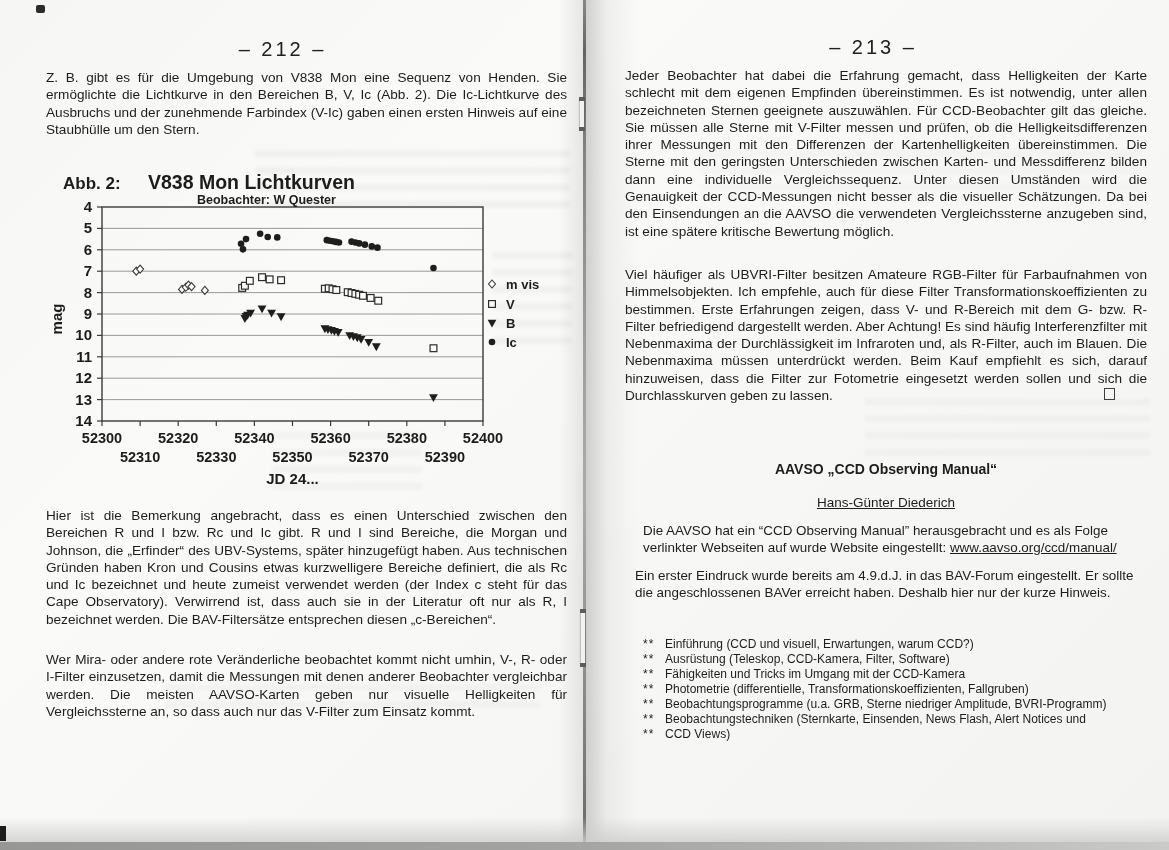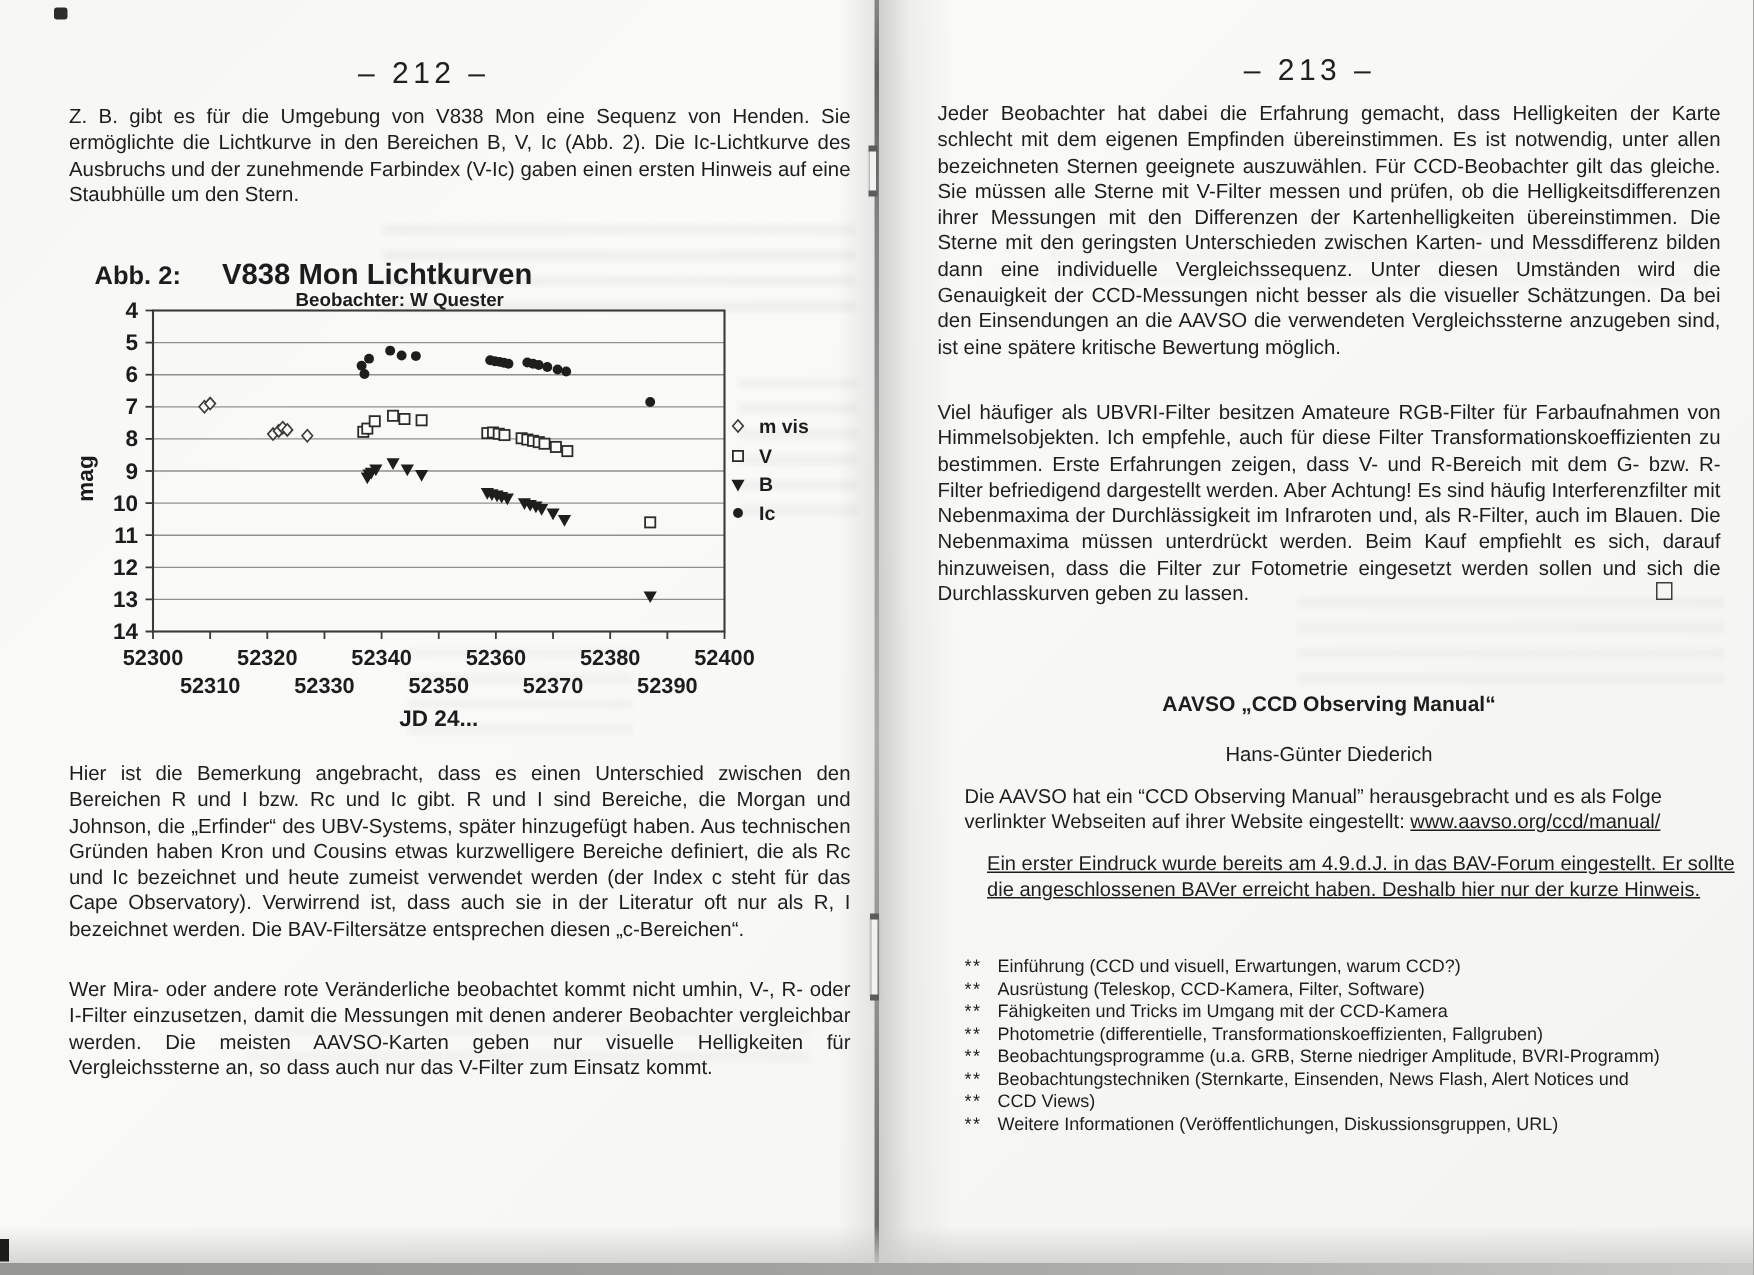--- a/index.html
+++ b/index.html
@@ -196,36 +196,35 @@
     <div class="page-header" style="left:25px;top:36px;width:530px;">– 213 –</div>
 
     <p class="body just rp" style="left:42px;top:67px;width:522px;">Jeder Beobachter hat dabei die Erfahrung gemacht, dass Helligkeiten der Karte schlecht mit dem eigenen Empfinden übereinstimmen. Es ist notwendig, unter allen bezeichneten Sternen geeignete auszuwählen. Für CCD-Beobachter gilt das gleiche. Sie müssen alle Sterne mit V-Filter messen und prüfen, ob die Helligkeitsdifferenzen ihrer Messungen mit den Differenzen der Kartenhelligkeiten übereinstimmen. Die Sterne mit den geringsten Unterschieden zwischen Karten- und Messdifferenz bilden dann eine individuelle Vergleichssequenz. Unter diesen Umständen wird die Genauigkeit der CCD-Messungen nicht besser als die visueller Schätzungen. Da bei den Einsendungen an die AAVSO die verwendeten Vergleichssterne anzugeben sind, ist eine spätere kritische Bewertung möglich.</p>
 
     <p class="body just rp" style="left:42px;top:266px;width:522px;">Viel häufiger als UBVRI-Filter besitzen Amateure RGB-Filter für Farbaufnahmen von Himmelsobjekten. Ich empfehle, auch für diese Filter Transformationskoeffizienten zu bestimmen. Erste Erfahrungen zeigen, dass V- und R-Bereich mit dem G- bzw. R-Filter befriedigend dargestellt werden. Aber Achtung! Es sind häufig Interferenzfilter mit Nebenmaxima der Durchlässigkeit im Infraroten und, als R-Filter, auch im Blauen. Die Nebenmaxima müssen unterdrückt werden. Beim Kauf empfiehlt es sich, darauf hinzuweisen, dass die Filter zur Fotometrie eingesetzt werden sollen und sich die Durchlasskurven geben zu lassen.</p>
 
     <div class="end-box" style="left:521px;top:388px;"></div>
 
     <div class="sec-title" style="left:42px;top:461px;width:522px;">AAVSO „CCD Observing Manual“</div>
 
-    <div class="sec-author" style="left:42px;top:495px;width:522px;">Hans-Günter Diederich</div>
-
-    <p class="sec-p" style="left:60px;top:523px;width:505px;"><span>Die AAVSO hat ein “CCD Observing Manual” herausgebracht und es als Folge verlinkter Webseiten auf ihrer Website eingestellt: </span><span class="link">www.aavso.org/ccd/manual/</span></p>
-
-    <p class="sec-p" style="left:75px;top:568px;width:505px;text-decoration:underline;">Ein erster Eindruck wurde bereits am 4.9.d.J. in das BAV-Forum eingestellt. Er sollte die angeschlossenen BAVer erreicht haben. Deshalb hier nur der kurze Hinweis.</p>
+    <div class="sec-author" style="left:42px;top:495px;width:522px;text-decoration:underline;">Hans-Günter Diederich</div>
+
+    <p class="sec-p" style="left:60px;top:523px;width:505px;"><span>Die AAVSO hat ein “CCD Observing Manual” herausgebracht und es als Folge verlinkter Webseiten auf wurde Website eingestellt: </span><span class="link">www.aavso.org/ccd/manual/</span></p>
+
+    <p class="sec-p" style="left:52px;top:568px;width:505px;">Ein erster Eindruck wurde bereits am 4.9.d.J. in das BAV-Forum eingestellt. Er sollte die angeschlossenen BAVer erreicht haben. Deshalb hier nur der kurze Hinweis.</p>
 
 
     <div class="list-wrap" style="left:60px;top:637px;width:512px;">
         <div class="list-line"><span class="list-marker">**</span><span>Einführung (CCD und visuell, Erwartungen, warum CCD?)</span></div>
         <div class="list-line"><span class="list-marker">**</span><span>Ausrüstung (Teleskop, CCD-Kamera, Filter, Software)</span></div>
         <div class="list-line"><span class="list-marker">**</span><span>Fähigkeiten und Tricks im Umgang mit der CCD-Kamera</span></div>
         <div class="list-line"><span class="list-marker">**</span><span>Photometrie (differentielle, Transformationskoeffizienten, Fallgruben)</span></div>
         <div class="list-line"><span class="list-marker">**</span><span>Beobachtungsprogramme (u.a. GRB, Sterne niedriger Amplitude, BVRI-Programm)</span></div>
         <div class="list-line"><span class="list-marker">**</span><span>Beobachtungstechniken (Sternkarte, Einsenden, News Flash, Alert Notices und</span></div>
         <div class="list-line"><span class="list-marker">**</span><span>CCD Views)</span></div>
-        <div class="list-line"><span class="list-marker">**</span><span>Weitere Informationen (Veröffentlichungen, Diskussionsgruppen, URL)</span></div>
       </div>
   </div>
 
   <div class="smudge" style="left:255px;top:150px;width:315px;height:58px;opacity:.45;"></div>
   <div class="smudge" style="left:492px;top:252px;width:80px;height:96px;opacity:.4;"></div>
   <div class="smudge" style="left:272px;top:432px;width:150px;height:60px;opacity:.35;"></div>
   <div class="smudge" style="left:165px;top:684px;width:375px;height:28px;opacity:.3;"></div>
   <div class="smudge" style="left:865px;top:398px;width:285px;height:66px;opacity:.32;"></div>
   <div class="smudge" style="left:700px;top:150px;width:440px;height:40px;opacity:.2;"></div>
 

